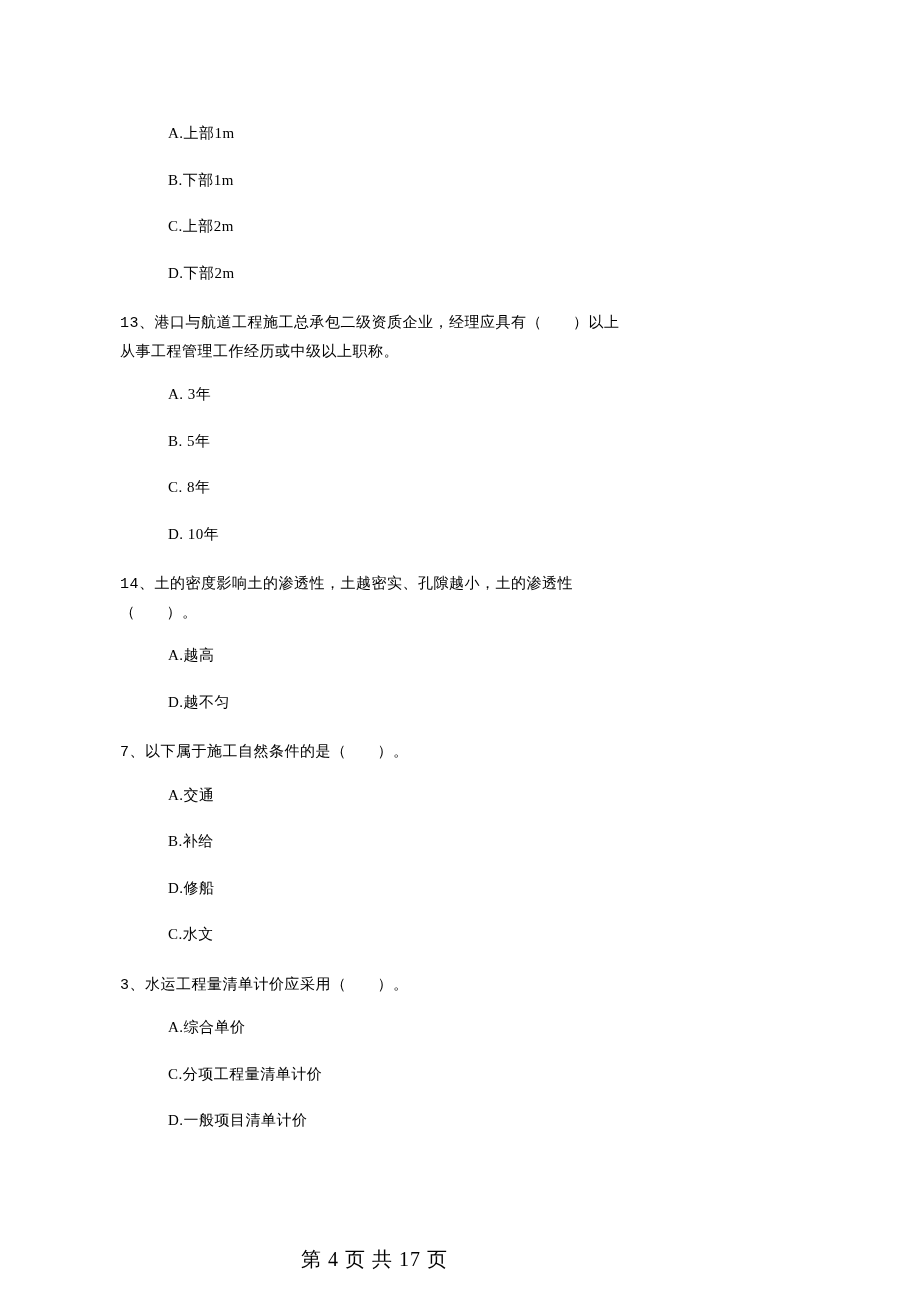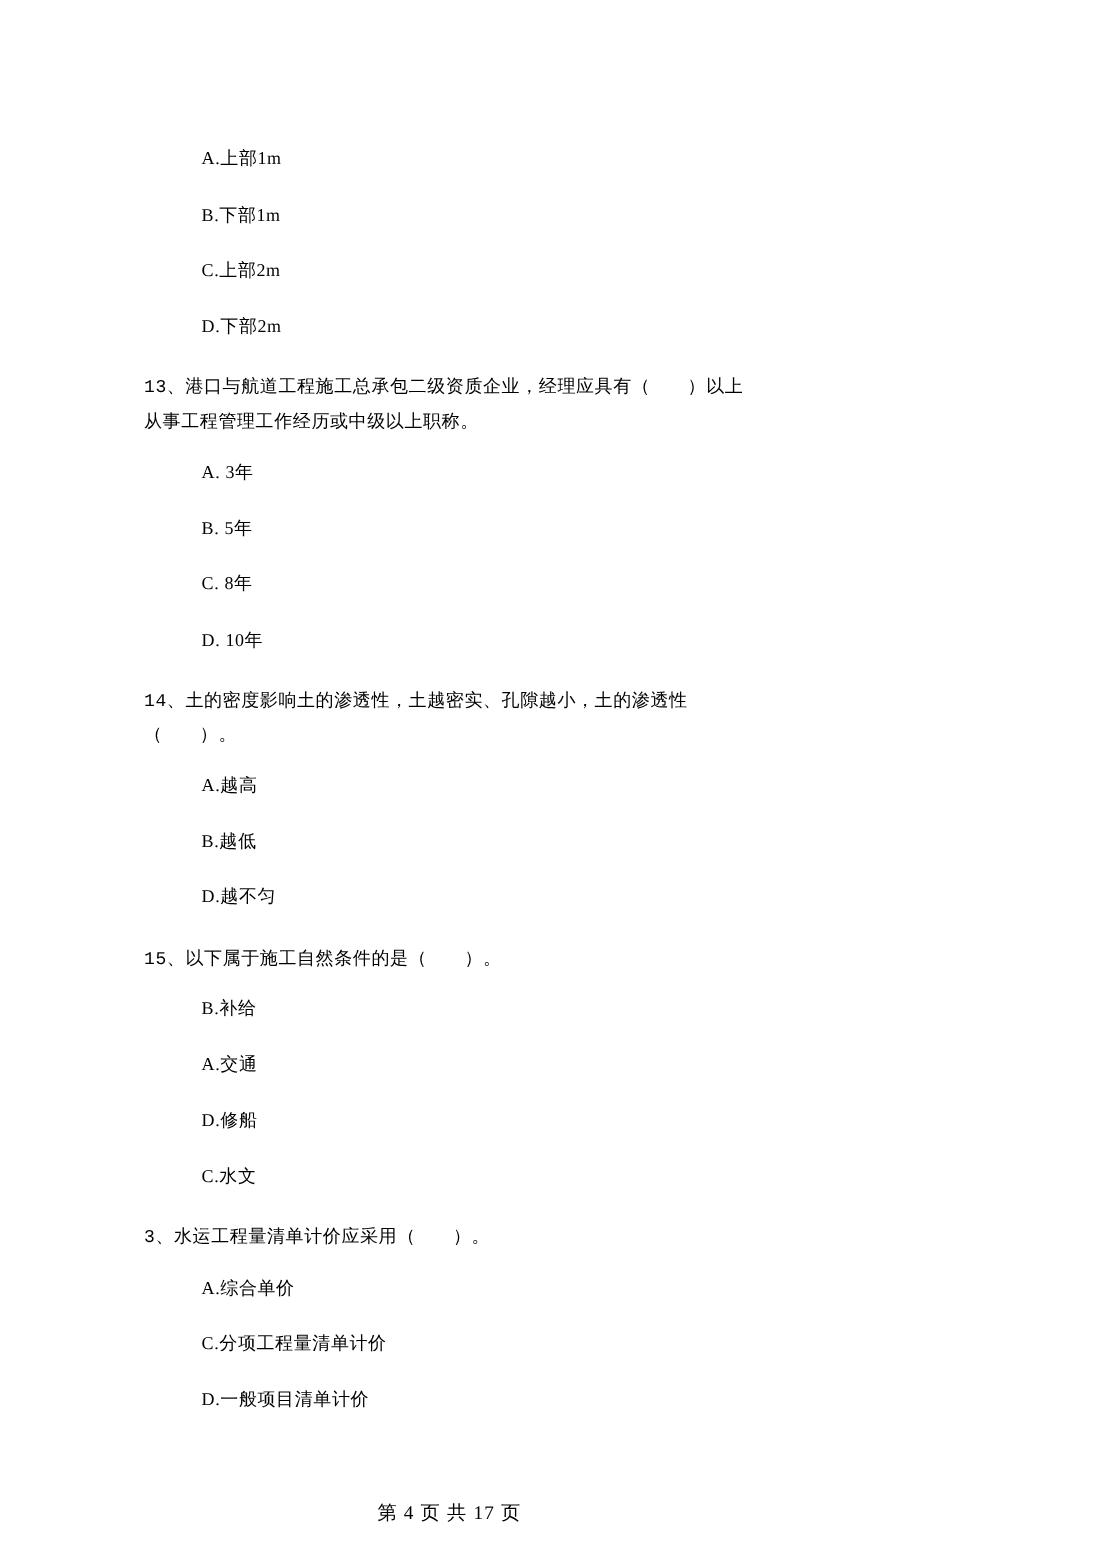--- a/index.html
+++ b/index.html
@@ -27,21 +27,21 @@
     line-height: 1.9;
     letter-spacing: 0.5px;
     font-family: Liberation Mono, monospace;
   }
   .footer {
     position: absolute;
     bottom: 28px;
     left: 0;
     right: 0;
     text-align: center;
-    font-size: 16px;
+    font-size: 20px;
     letter-spacing: 1px;
   }
 </style>
 </head>
 <body>
 
 <div class="page">
 
   <div class="option-row">A.上部1m</div>
   <div class="option-row">B.下部1m</div>
@@ -49,26 +49,25 @@
   <div class="option-row">D.下部2m</div>
 
   <div class="question-stem">13、港口与航道工程施工总承包二级资质企业，经理应具有（　　）以上从事工程管理工作经历或中级以上职称。</div>
   <div class="option-row">A. 3年</div>
   <div class="option-row">B. 5年</div>
   <div class="option-row">C. 8年</div>
   <div class="option-row">D. 10年</div>
 
   <div class="question-stem">14、土的密度影响土的渗透性，土越密实、孔隙越小，土的渗透性（　　）。</div>
   <div class="option-row">A.越高</div>
-  <div class="option-row">B.越低</div>
   <div class="option-row">D.越不匀</div>
 
-  <div class="question-stem">15、以下属于施工自然条件的是（　　）。</div>
+  <div class="question-stem">7、以下属于施工自然条件的是（　　）。</div>
+  <div class="option-row">A.交通</div>
   <div class="option-row">B.补给</div>
-  <div class="option-row">A.交通</div>
   <div class="option-row">D.修船</div>
   <div class="option-row">C.水文</div>
 
   <div class="question-stem">3、水运工程量清单计价应采用（　　）。</div>
   <div class="option-row">A.综合单价</div>
   <div class="option-row">C.分项工程量清单计价</div>
   <div class="option-row">D.一般项目清单计价</div>
 
   <div class="footer">第 4 页 共 17 页</div>
 </div>

